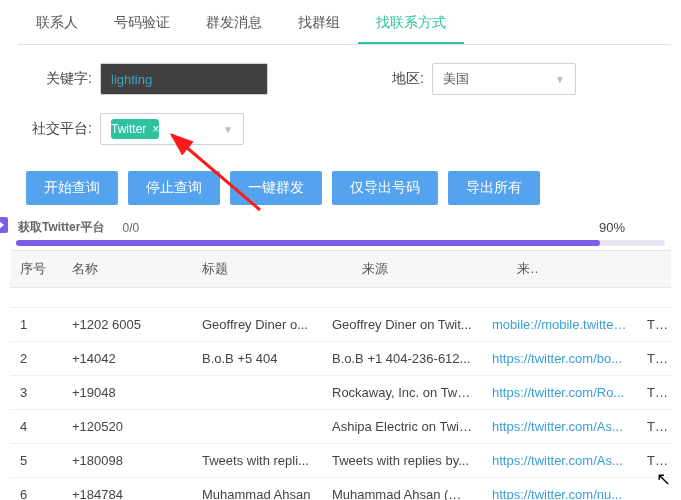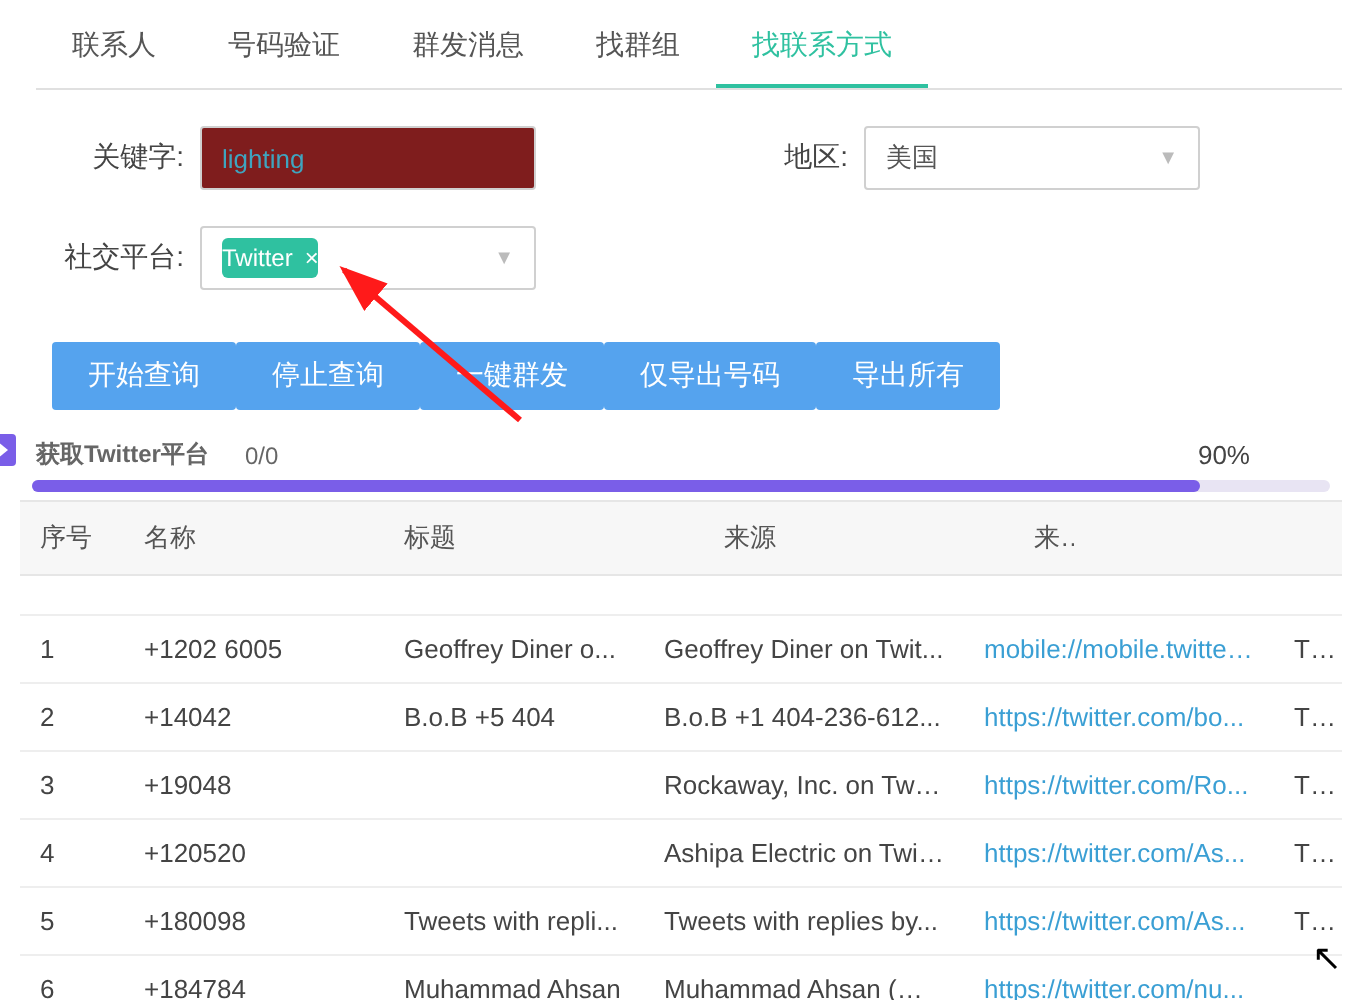--- a/index.html
+++ b/index.html
@@ -9,29 +9,29 @@
 
 .tabs { display: flex; border-bottom: 1px solid #e0e0e0; height: 39px; align-items: flex-end; margin-left: 8px; }
 .tab { padding: 10px 18px; font-size: 14px; color: #555; cursor: pointer; border-bottom: 2px solid transparent; }
 .tab.active { color: #2fc1a0; border-bottom: 2px solid #2fc1a0; }
 
 .filters { padding: 18px 16px 8px 16px; }
 .filter-row { display: flex; align-items: center; margin-bottom: 18px; gap: 8px; }
 .filter-label { font-size: 14px; color: #444; width: 66px; text-align: right; }
 .filter-label2 { font-size: 14px; color: #444; width: 40px; margin-left: 108px; text-align: right; }
 
-.input-keyword { width: 168px; height: 32px; border: 1px solid #d0d0d0; background: #7f1d1d; padding: 0 10px; font-size: 13px; color: #3fa4bf; outline: none; border-radius: 2px; }
+.input-keyword { width: 168px; height: 32px; border: 1px solid #d0d0d0; background: #404040; padding: 0 10px; font-size: 13px; color: #3fa4bf; outline: none; border-radius: 2px; }
 
-.select-box { width: 168px; height: 32px; border: 1px solid #d0d0d0; background: #fff; display: flex; align-items: center; padding: 0 10px; font-size: 13px; color: #555; border-radius: 2px; cursor: pointer; position: relative; justify-content: space-between; }
+.select-box { width: 144px; height: 32px; border: 1px solid #d0d0d0; background: #fff; display: flex; align-items: center; padding: 0 10px; font-size: 13px; color: #555; border-radius: 2px; cursor: pointer; position: relative; justify-content: space-between; }
 .chevron { color: #bbb; font-size: 10px; }
 
 .tag-chip { background: #2fc1a0; color: #fff; padding: 3px 0; border-radius: 3px; font-size: 12px; display: inline-flex; align-items: center; gap: 6px; }
 .tag-x { cursor: pointer; font-size: 12px; }
 
-.buttons-row { display: flex; padding: 0 16px 10px 16px; }
+.buttons-row { display: flex; gap: 10px; padding: 0 16px 10px 16px; }
 .btn { background: #55a3ee; color: #fff; border: none; height: 34px; padding: 0 18px; font-size: 14px; border-radius: 2px; cursor: pointer; }
 
 .status-row { padding: 4px 16px 4px 8px; display: flex; align-items: center; font-size: 12px; color: #666; }
 .status-label { margin-right: 18px; font-weight: bold; }
 .percent { margin-left: auto; margin-right: 30px; font-size: 13px; color: #444; }
 
 .progress-wrap { height: 6px; background: #e8e4f3; border-radius: 3px; margin: 0 6px 0 6px; position: relative; }
 .progress-bar { height: 100%; background: #7a5ee8; border-radius: 3px; width: 90%; }
 
 .play-btn { position: absolute; left: -6px; top: 217px; width: 14px; height: 16px; background: #7a5ee8; border-radius: 2px; display: flex; align-items: center; justify-content: center; }

